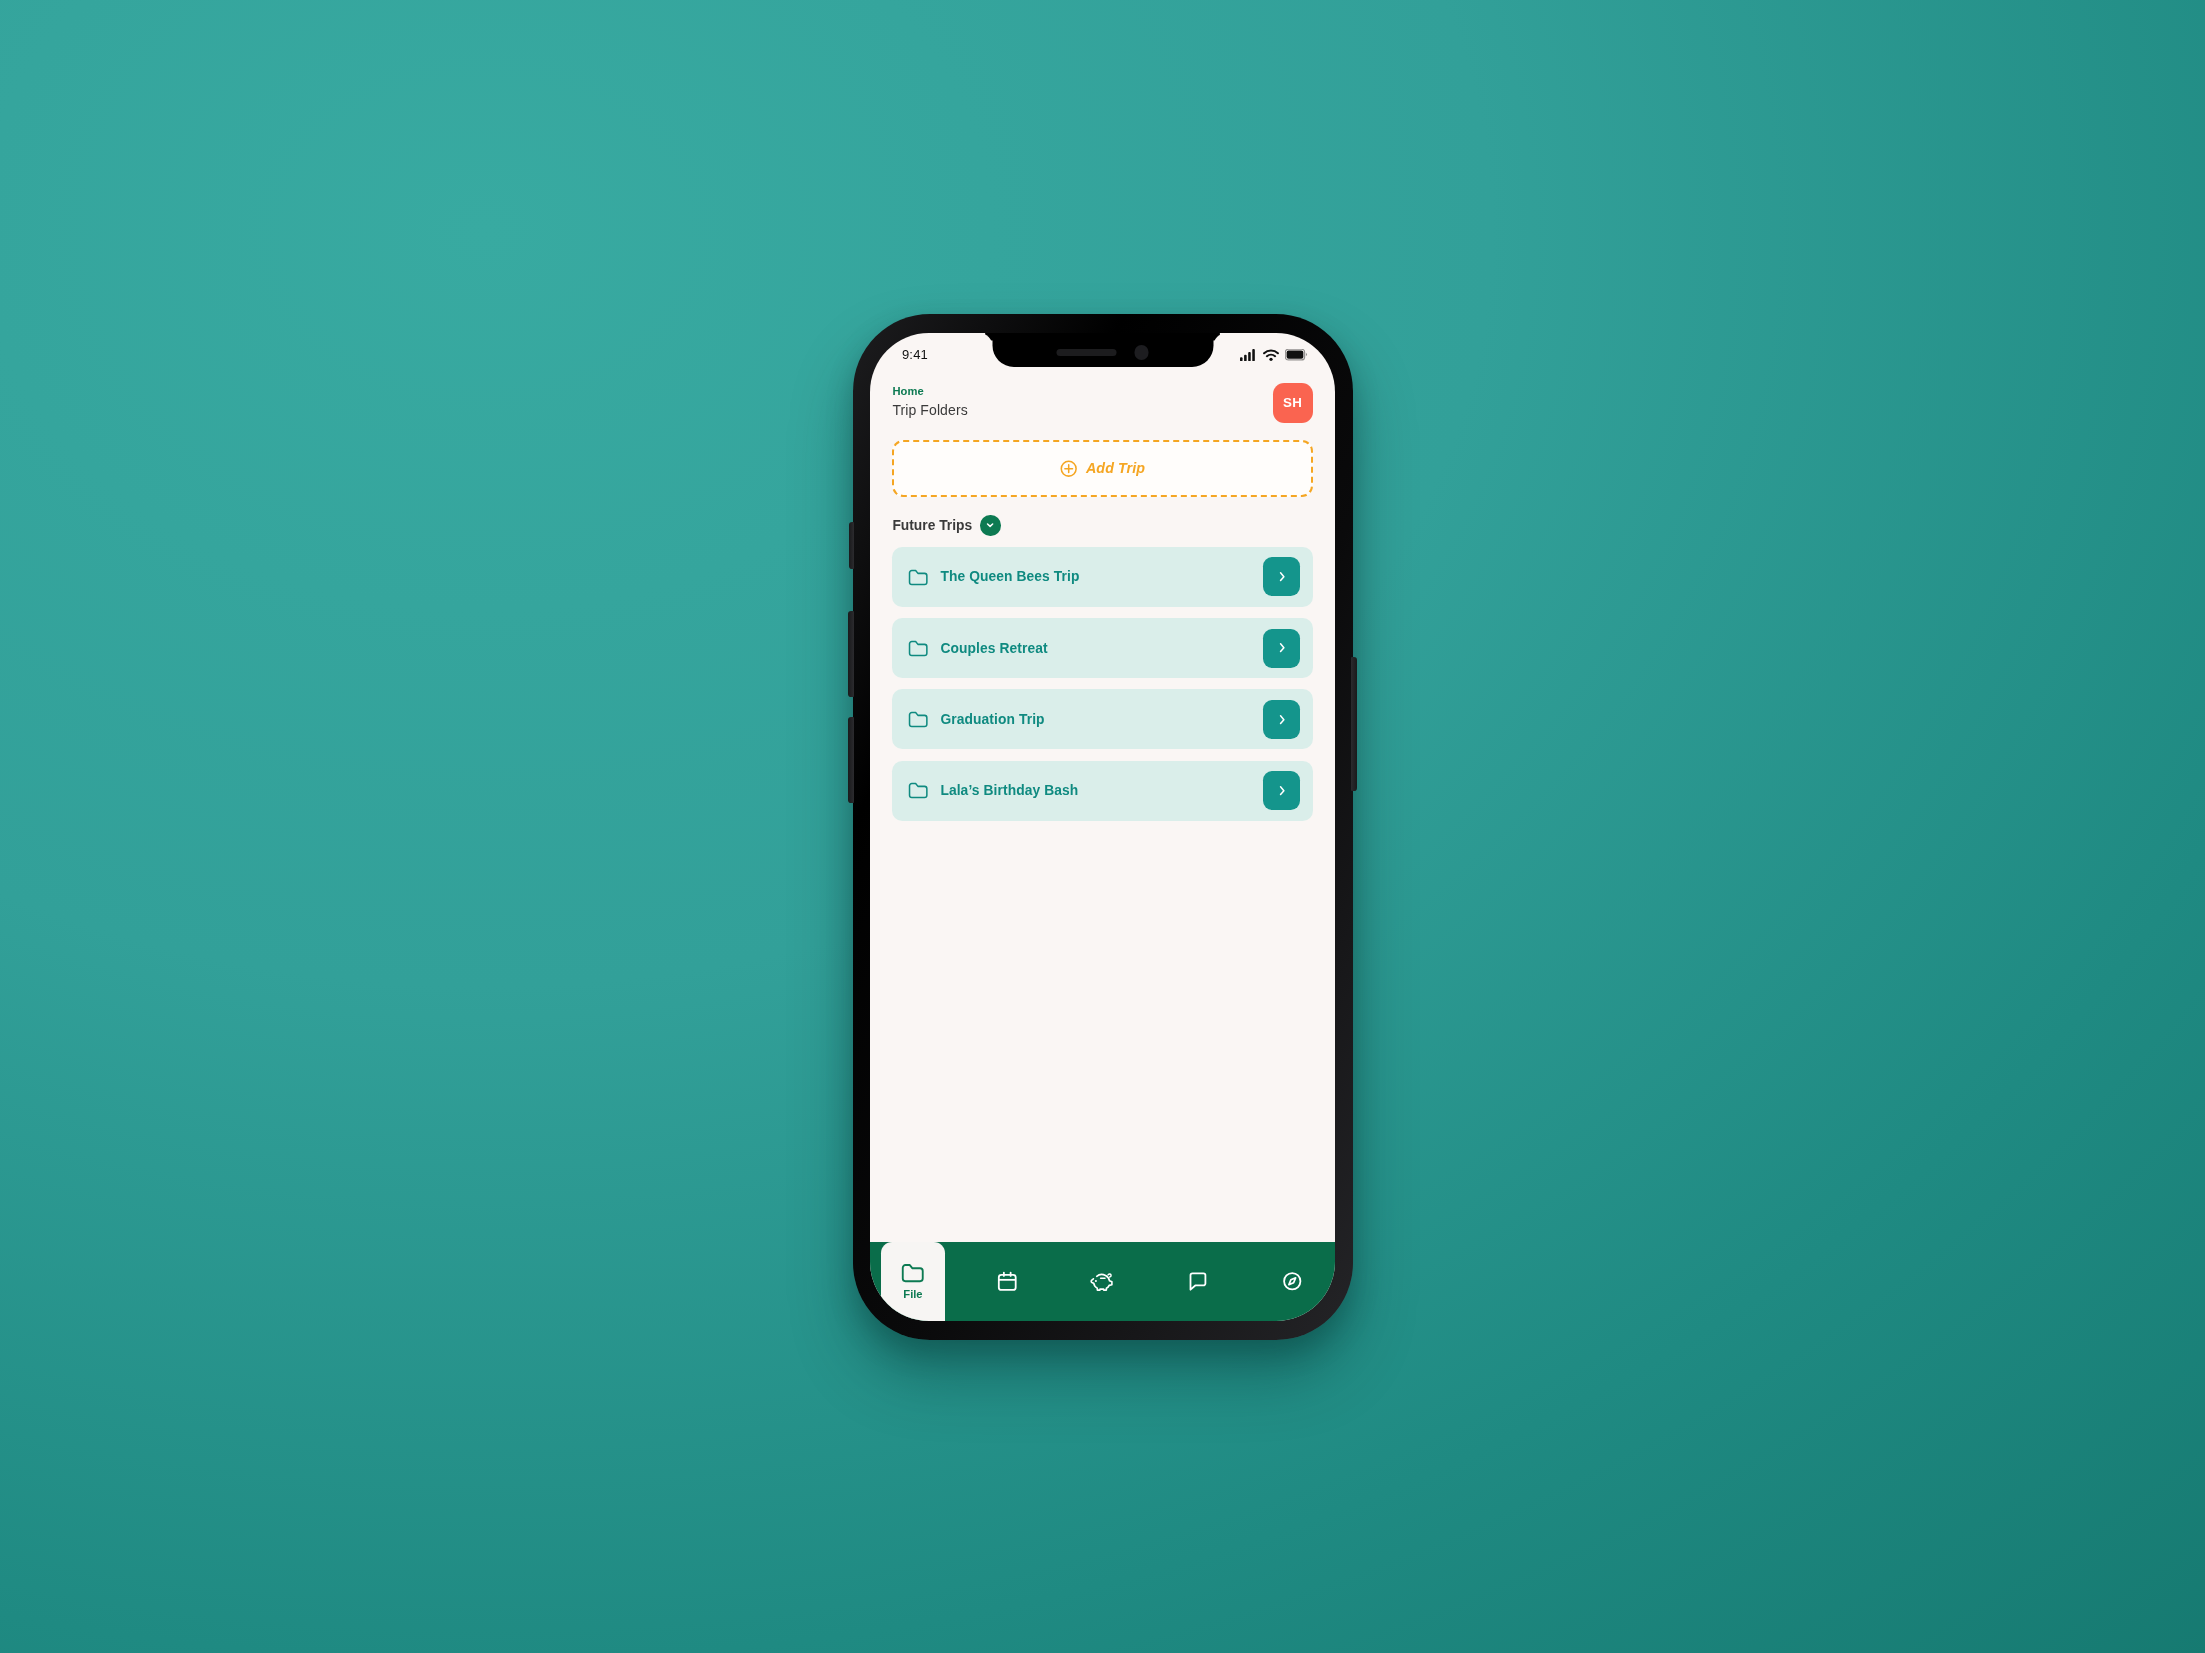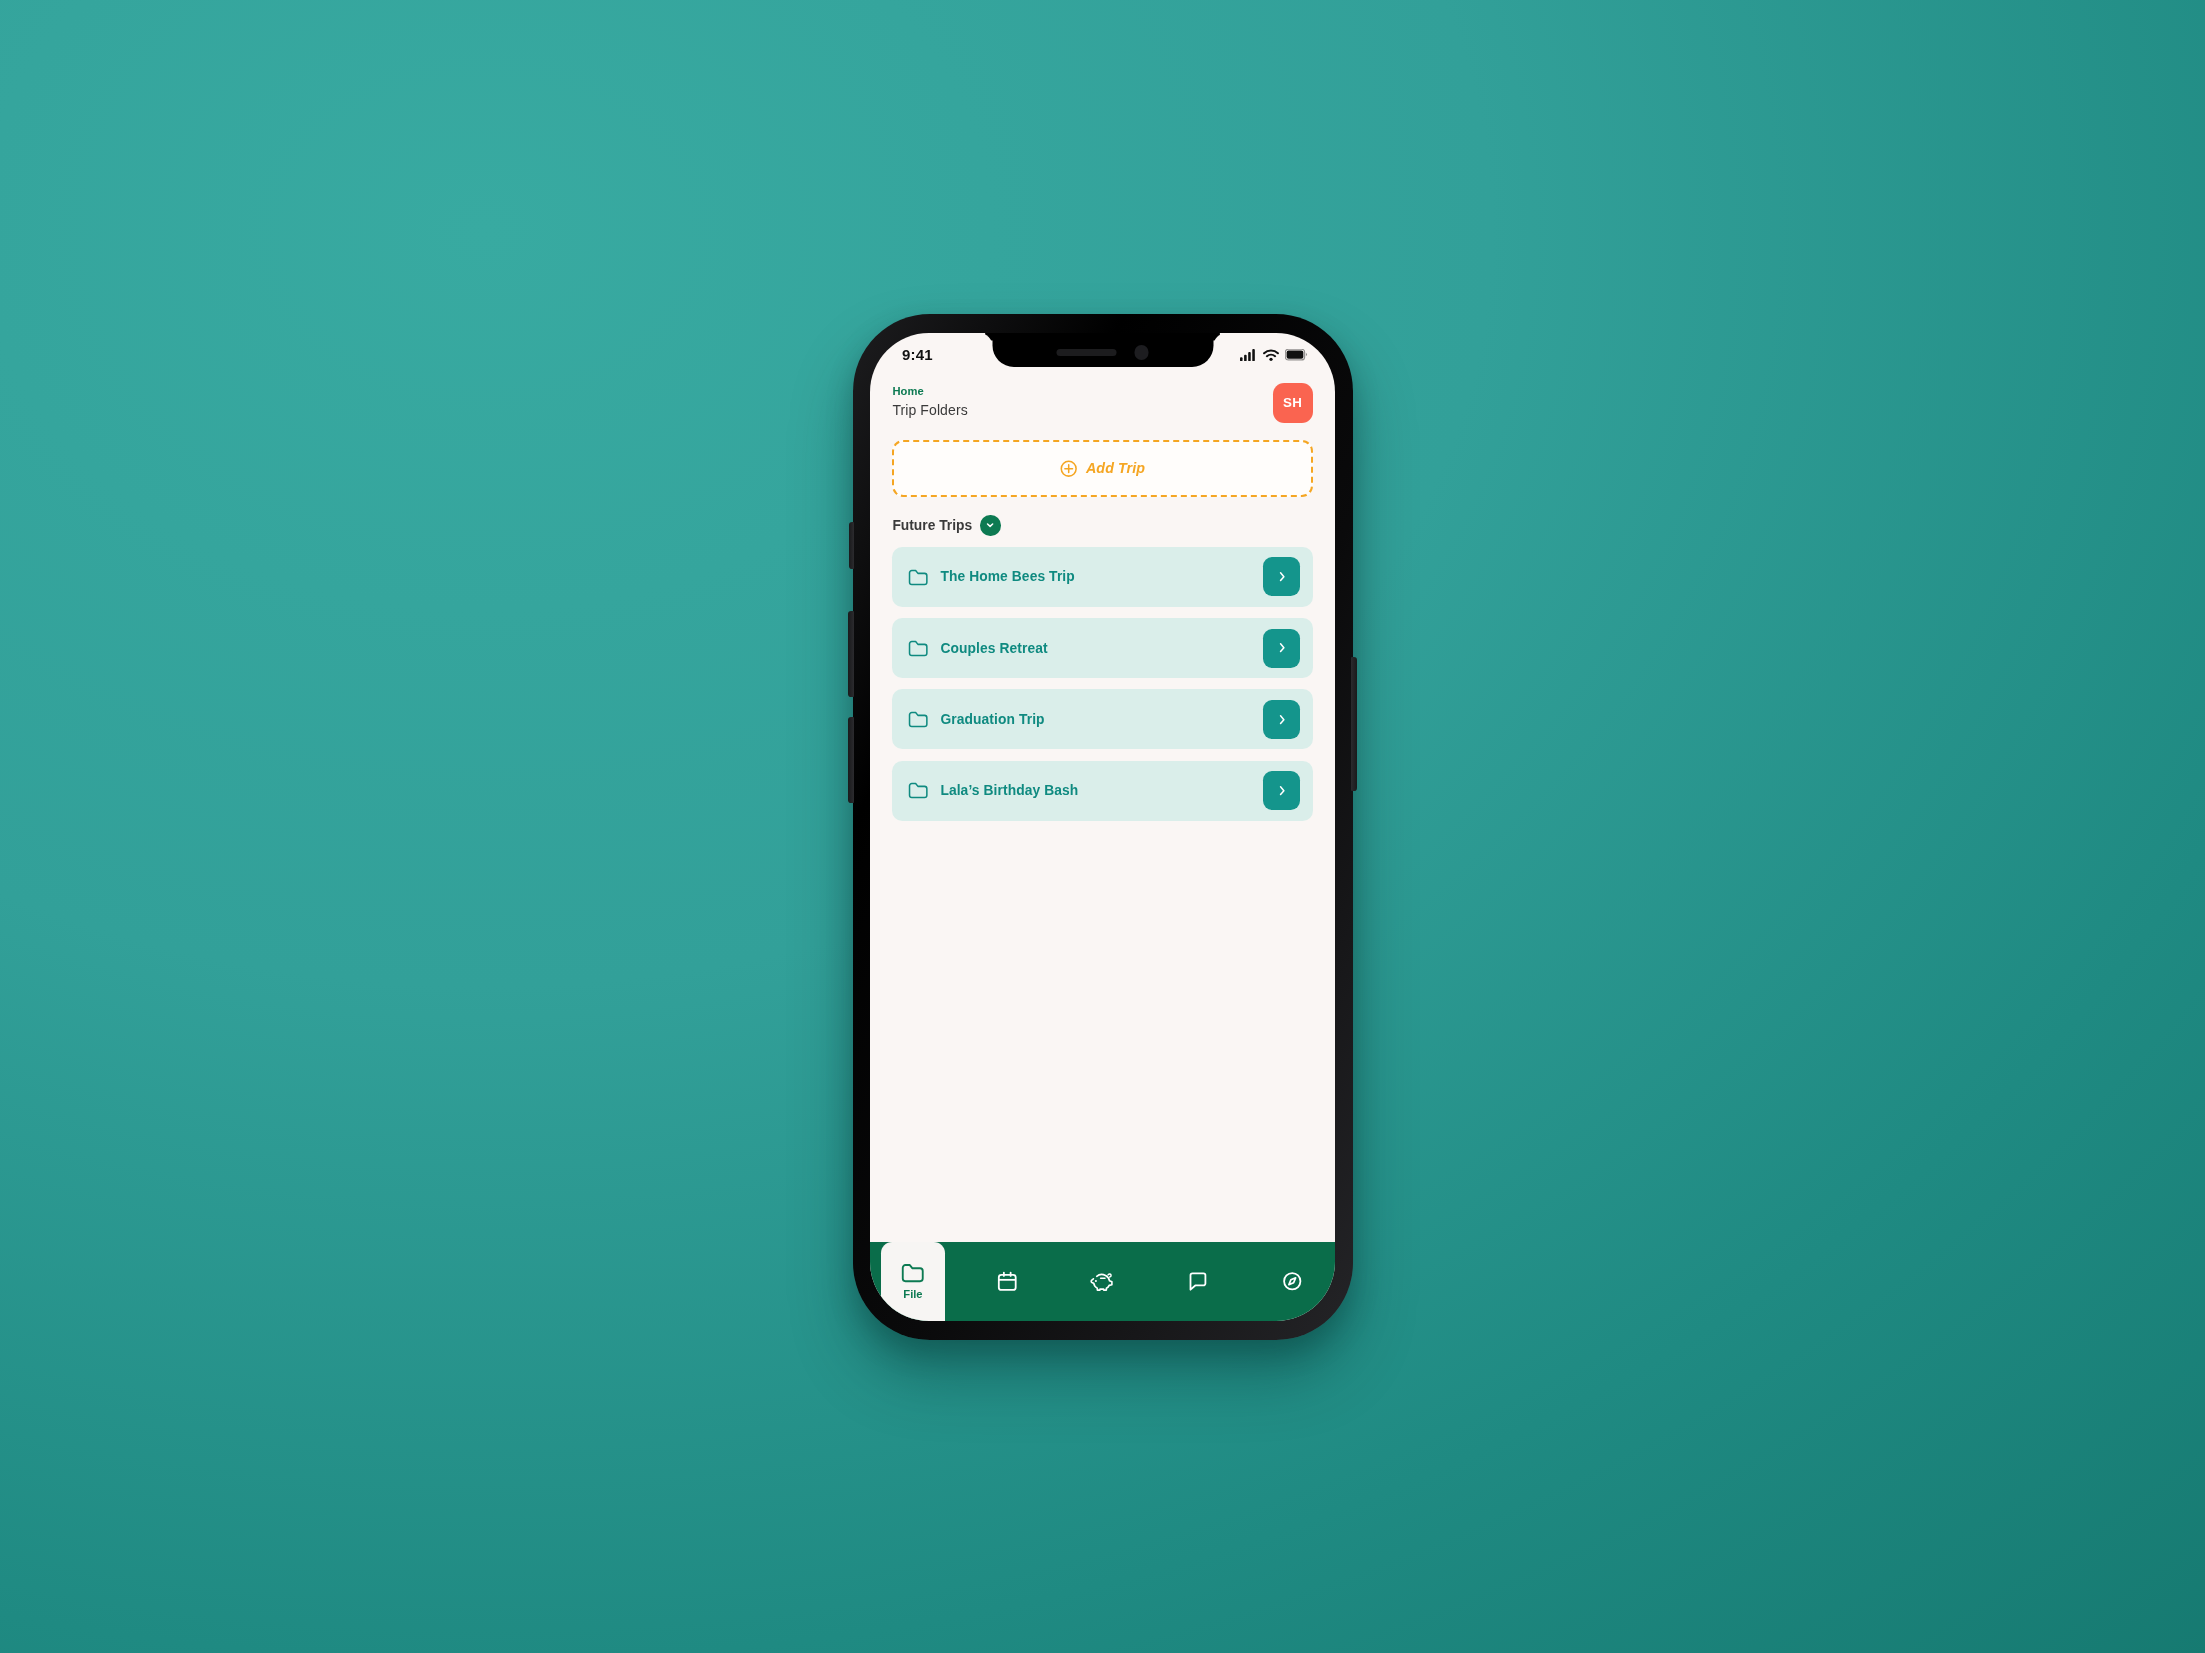--- a/index.html
+++ b/index.html
@@ -119,22 +119,22 @@
     position: relative;
     z-index: 30;
     height: 38px;
     flex: 0 0 38px;
     display: flex;
     align-items: center;
     justify-content: space-between;
     padding: 5.1px 27.6px 0 32px;
   }
   .status-time {
-    font-size: 15px;
-    font-weight: bold;
+    font-size: 13px;
+    font-weight: normal;
     color: #111;
     letter-spacing: 0.2px;
   }
   .status-icons {
     display: flex;
     align-items: center;
     gap: 5.6px;
   }
 
   
@@ -358,21 +358,21 @@
       </div>
 
       <div class="trip-list">
 
         <div class="trip-row">
           <span>
             <svg width="20.4" height="18.4" viewBox="0 0 40 36">
               <path d="M3 9.5 A4.5 4.5 0 0 1 7.5 5 H15 L19.5 10.5 H32.5 A4.5 4.5 0 0 1 37 15 V28 A4.5 4.5 0 0 1 32.5 32.5 H7.5 A4.5 4.5 0 0 1 3 28 Z" fill="none" stroke="#0f8a80" stroke-width="3" stroke-linejoin="round"></path>
             </svg>
           </span>
-          <span class="trip-label">The Home Bees Trip</span>
+          <span class="trip-label">The Queen Bees Trip</span>
           <span class="trip-go">
             <svg width="10.2" height="13.3" viewBox="0 0 20 26">
               <path d="M7 5.5 L13.5 13 L7 20.5" fill="none" stroke="#fff" stroke-width="3" stroke-linecap="round" stroke-linejoin="round"></path>
             </svg>
           </span>
         </div>
 
         <div class="trip-row">
           <span>
             <svg width="20.4" height="18.4" viewBox="0 0 40 36">

